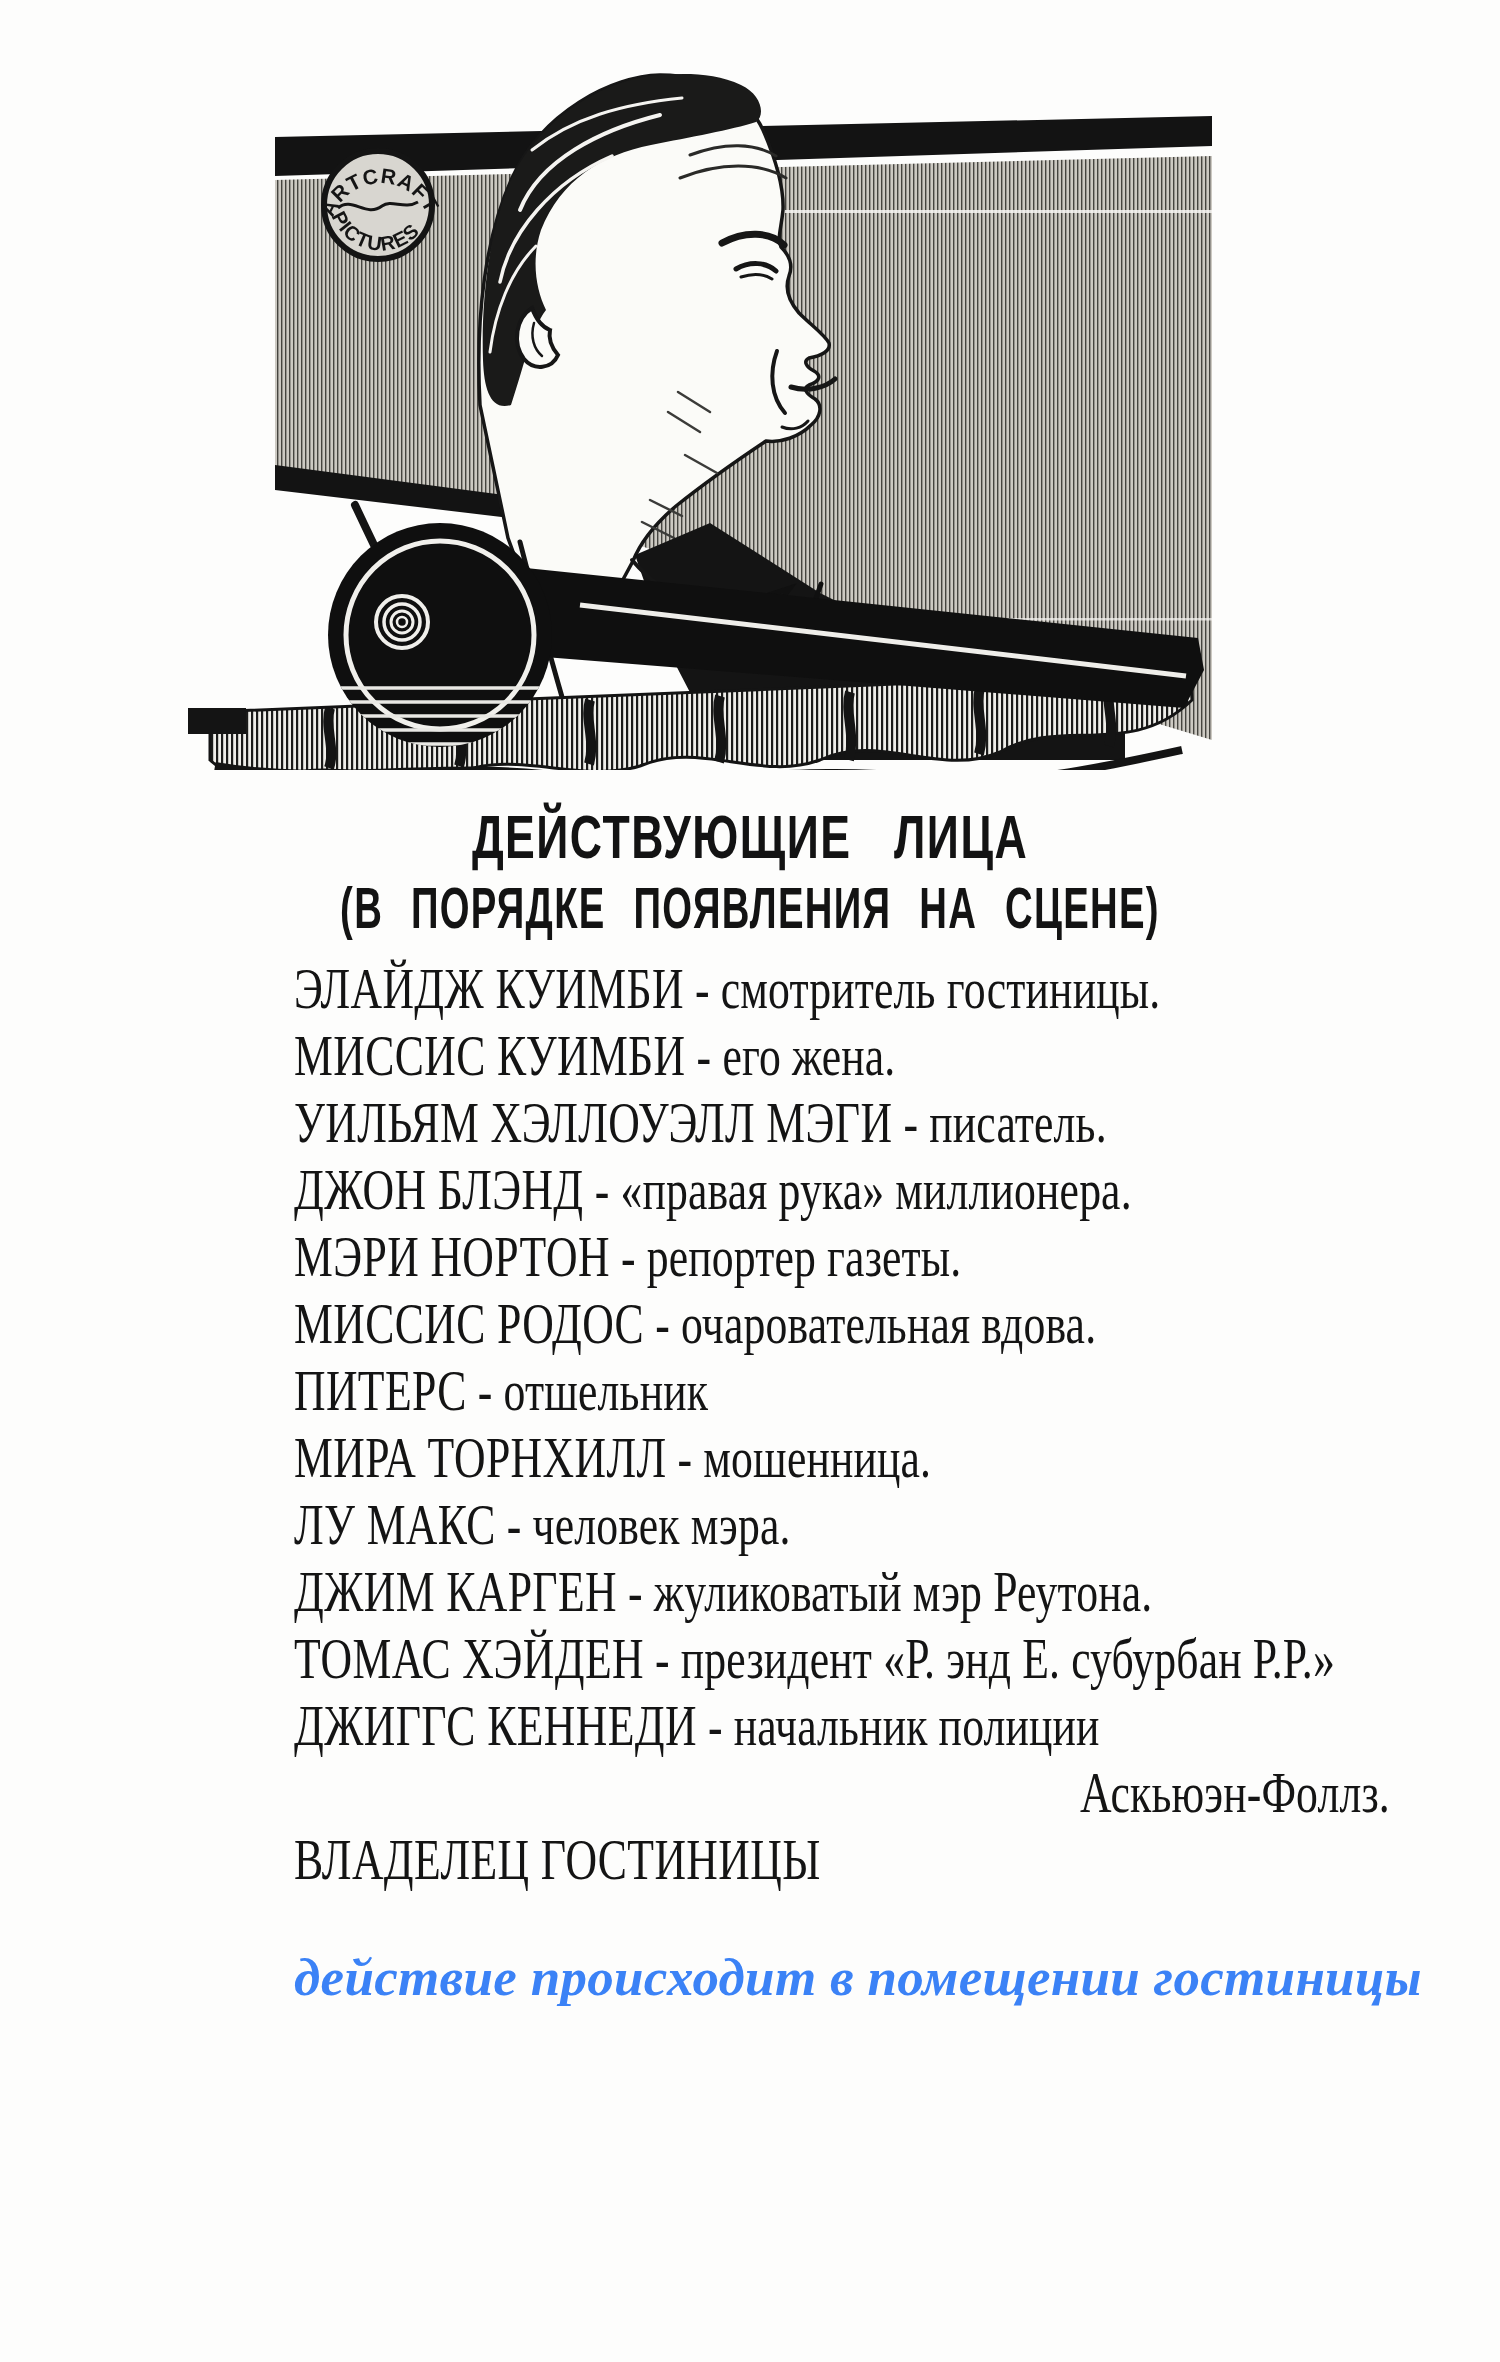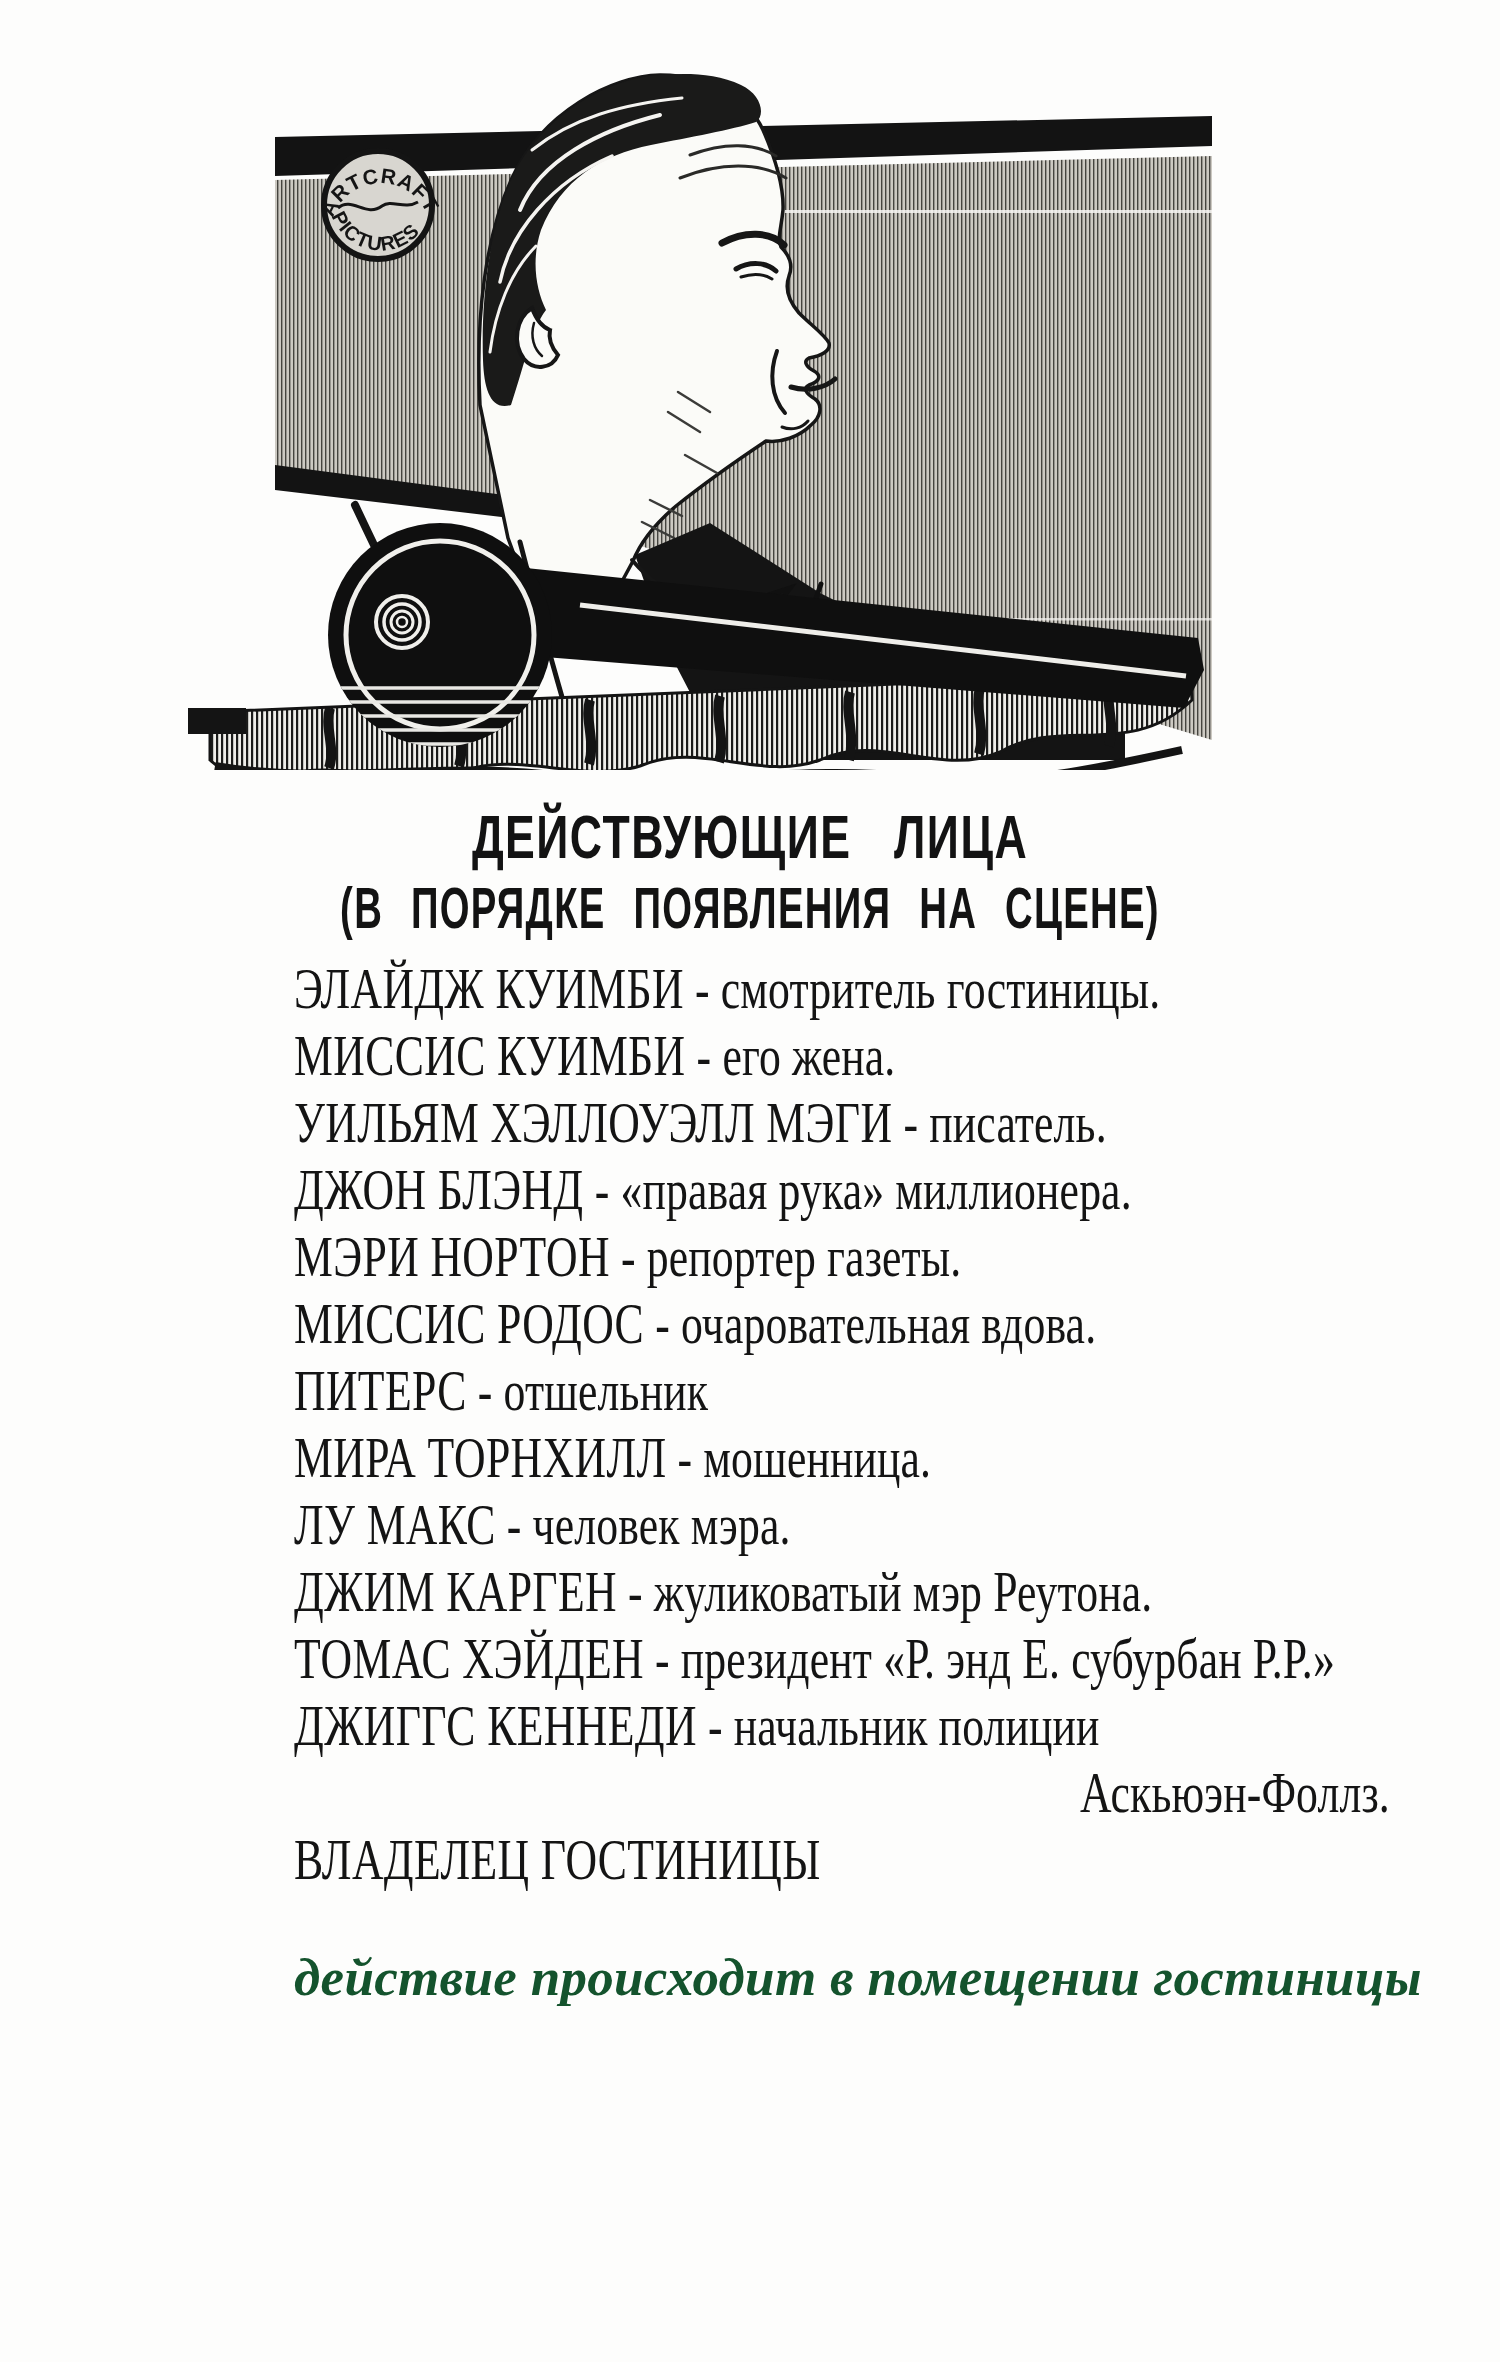--- a/index.html
+++ b/index.html
@@ -42,21 +42,21 @@
     transform:scaleX(0.78);transform-origin:0 50%;
     color:#141414;
   }
   .cast-row .nm{letter-spacing:0.5px;}
   .cast-row .rl{letter-spacing:0.2px;}
   .cast-row.cont{text-align:right;}
   .setting-note{
     position:absolute;left:294px;top:1947px;
     font-style:italic;font-weight:bold;
     font-size:53px;line-height:60px;
-    color:#14532d;letter-spacing:0.3px;
+    color:#3b82f6;letter-spacing:0.3px;
   }
 </style>
 </head>
 <body>
 
 <div class="page">
 
   <svg class="illustration" viewBox="0 0 1040 710" xmlns="http://www.w3.org/2000/svg">
     <defs>
       <pattern id="stripes" width="4" height="8" patternUnits="userSpaceOnUse">

